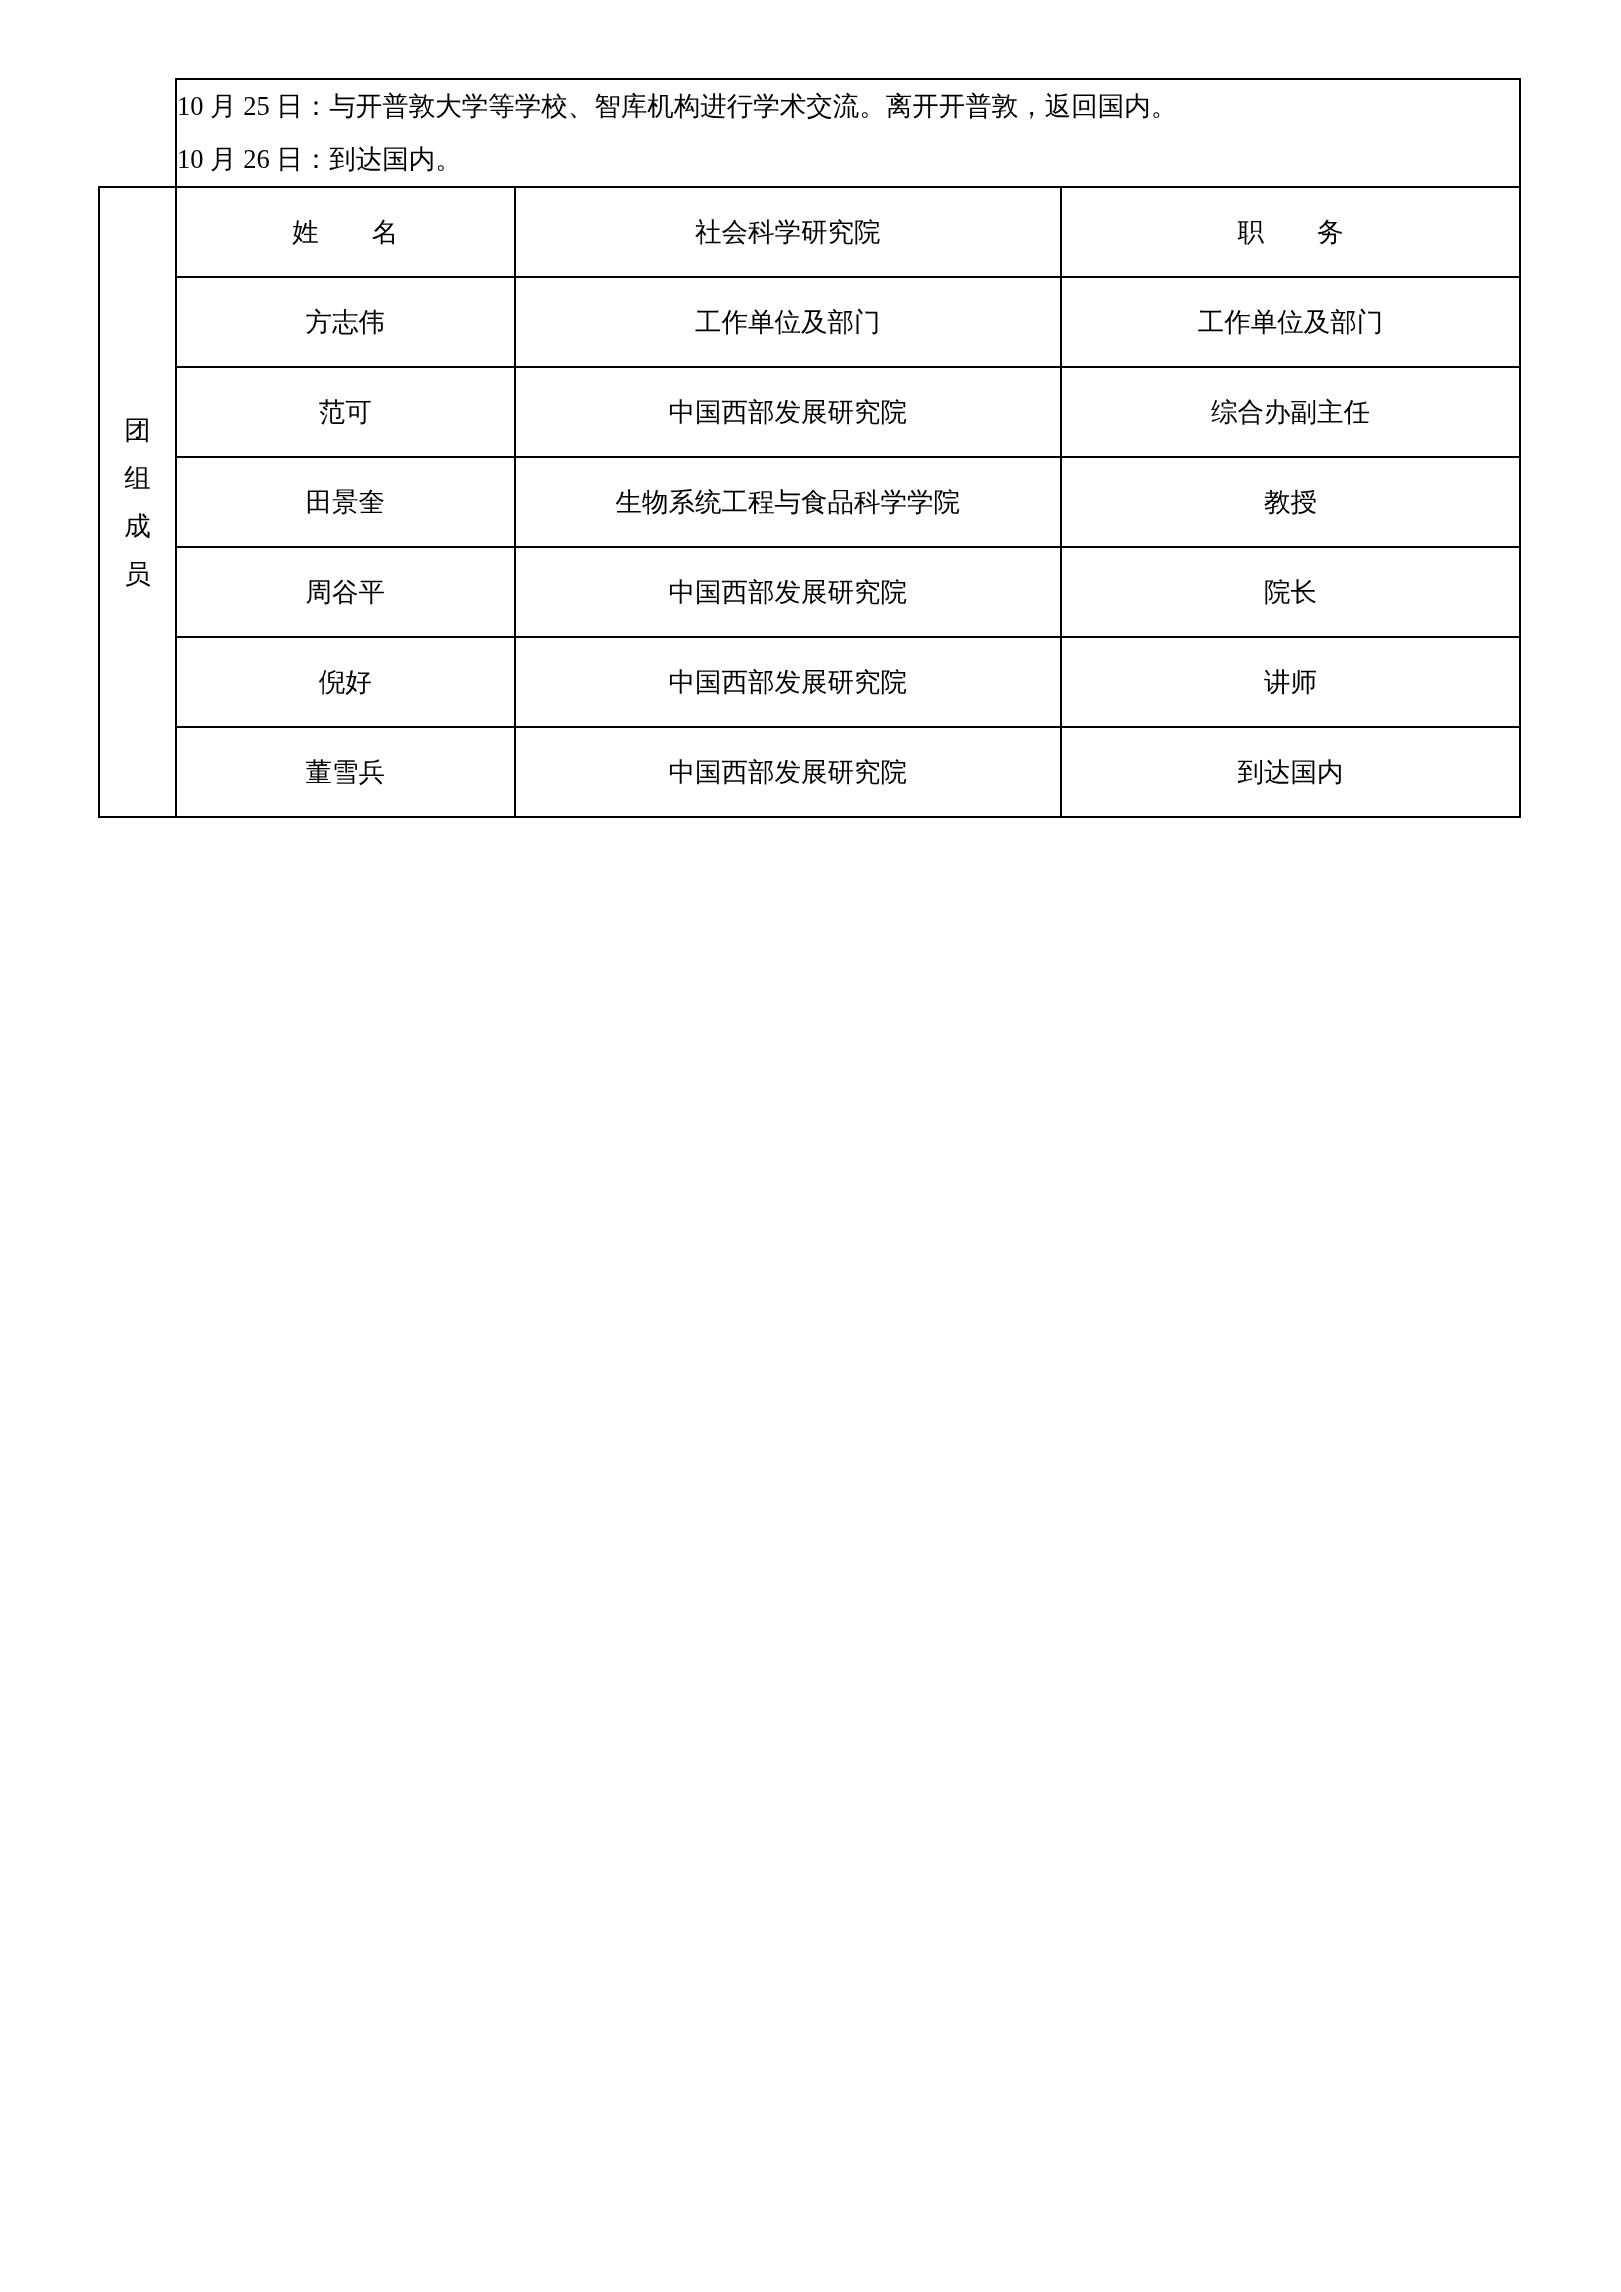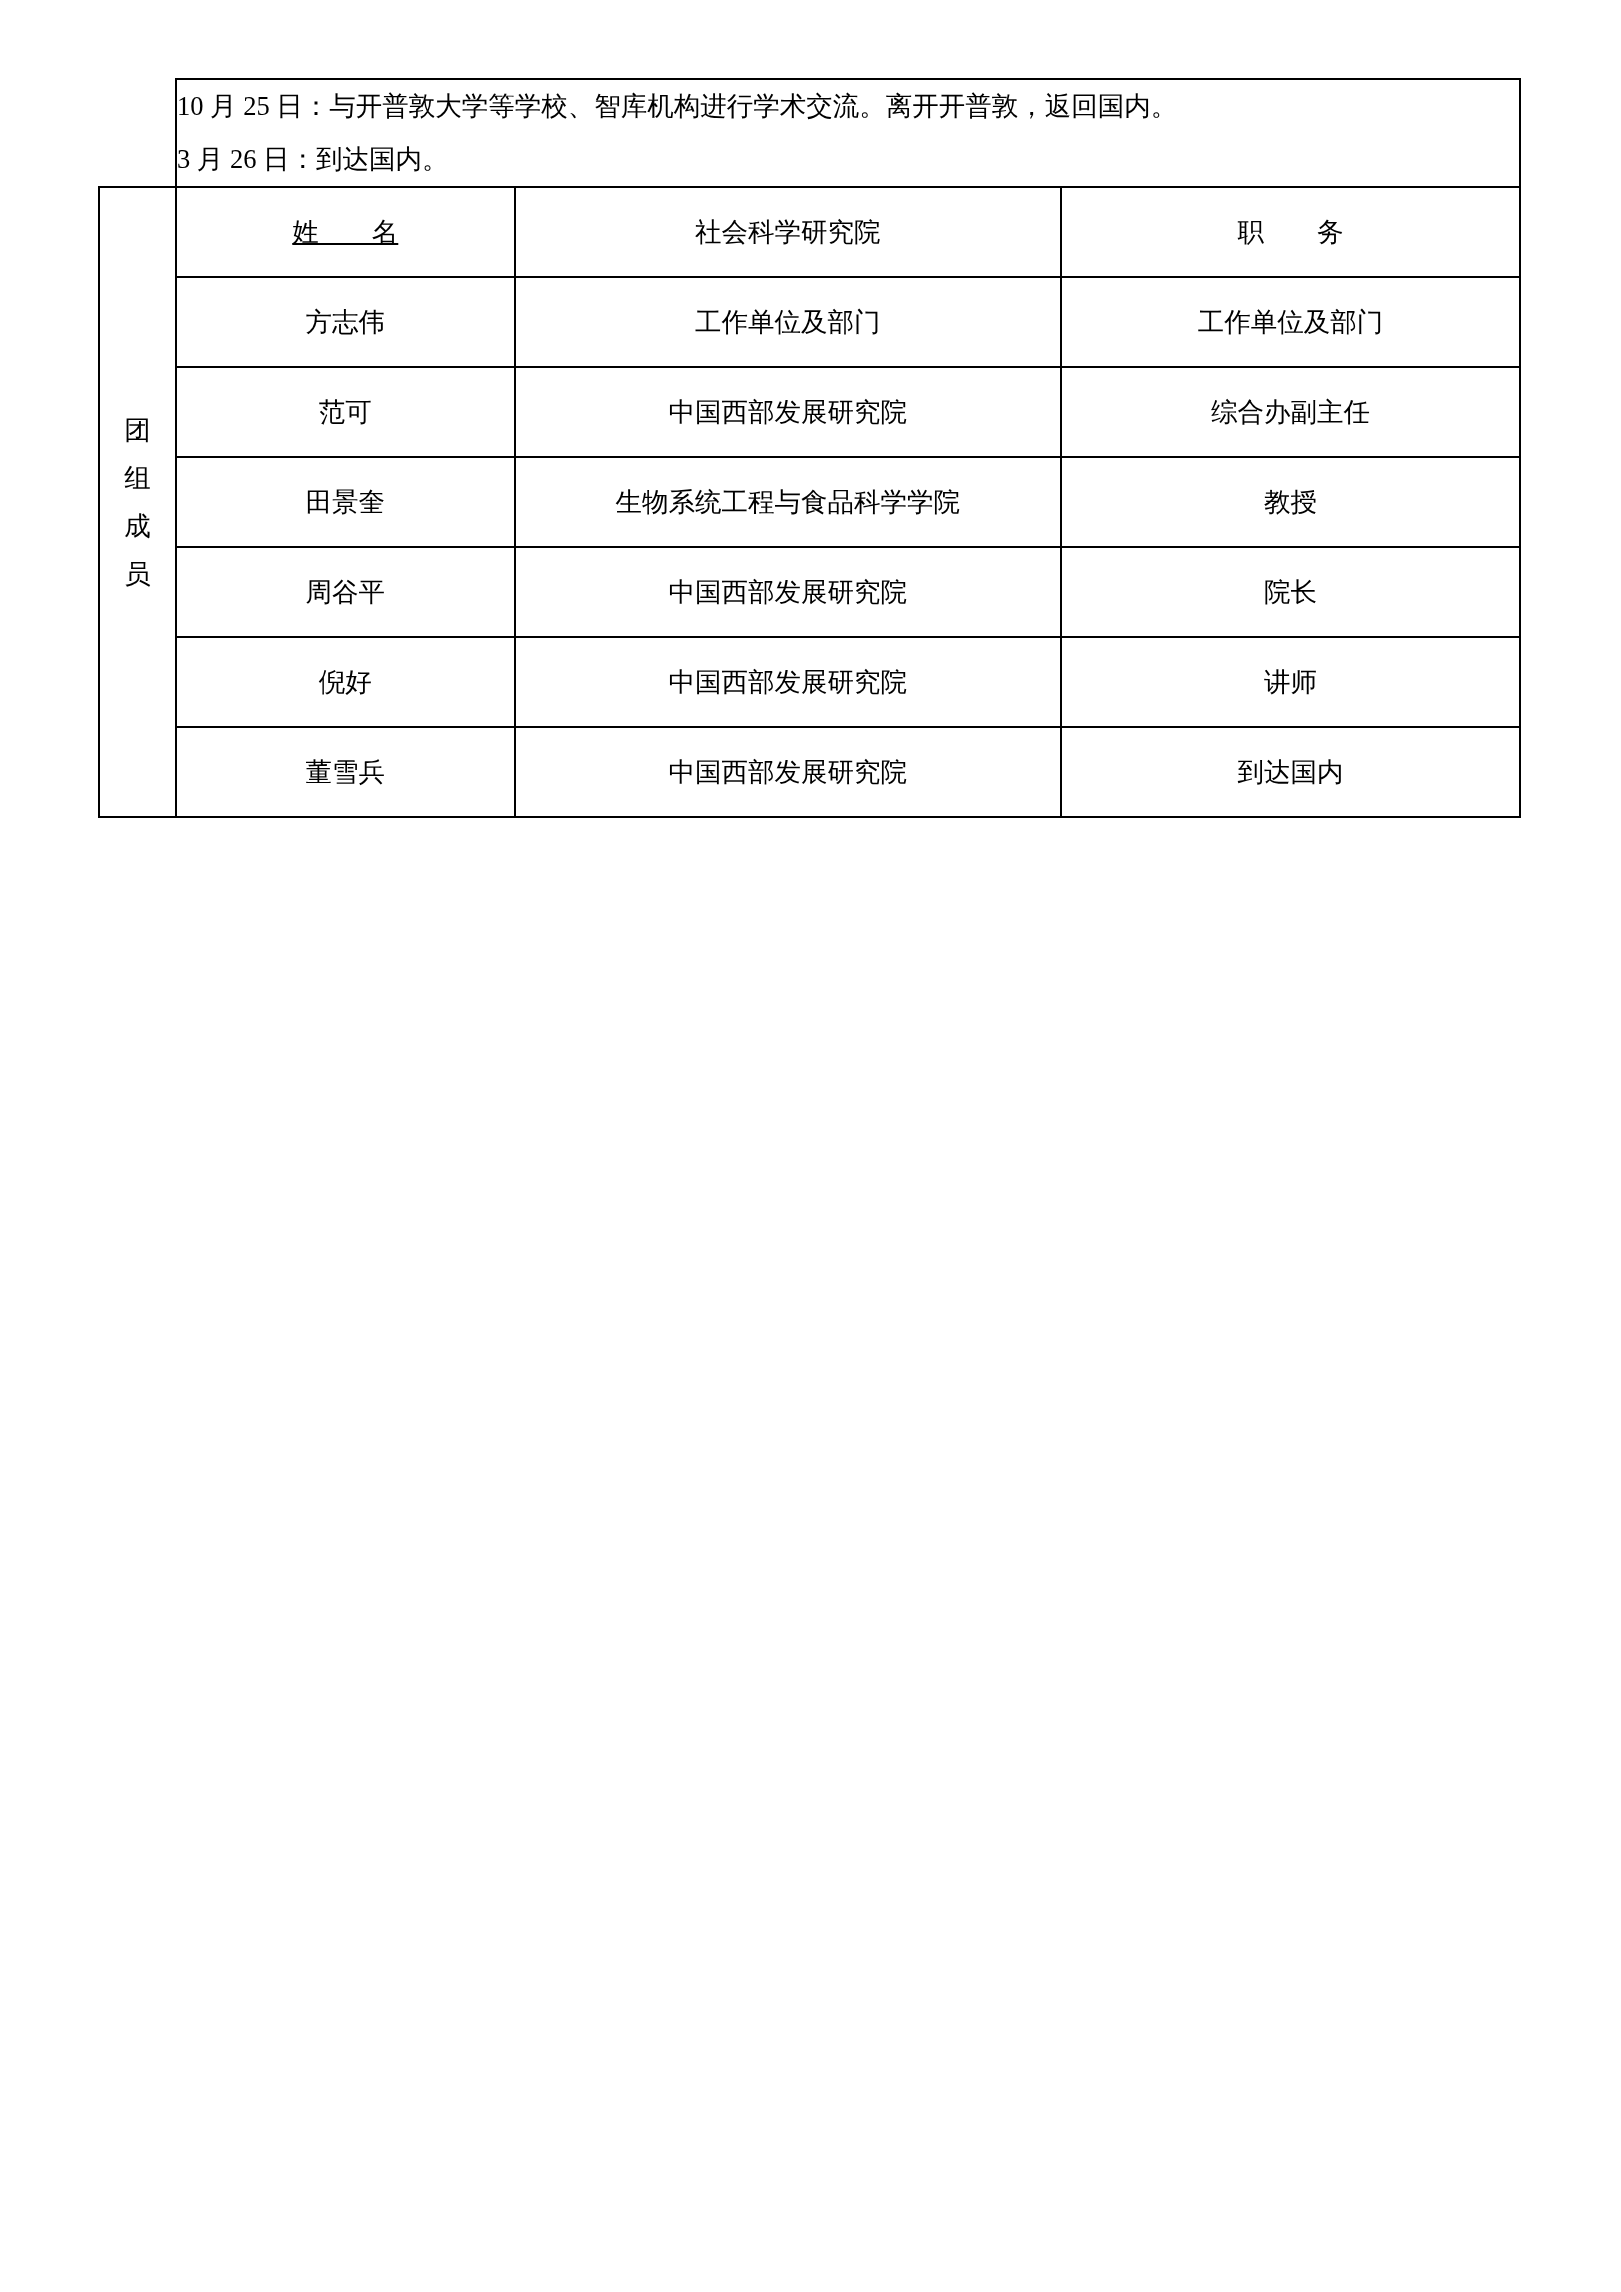--- a/index.html
+++ b/index.html
@@ -65,21 +65,21 @@
   .vertical-label .vtext span {
     display: block;
   }
   
   .member-head td,
   .member-row td {
     text-align: center;
     font-size: 26.5px;
     height: 88px;
   }
-  .col-name { width: 304px; text-decoration: underline; }
+  .col-name { width: 304px; }
   .col-org  { width: 490px; }
   .col-title{ width: 412px; margin-left: 20px; }
   .blank-right {
     border: none !important;
   }
 </style>
 </head>
 <body>
 
 <div class="page">
@@ -88,21 +88,21 @@
       <col style="width:69px">
       <col style="width:304px">
       <col style="width:490px">
       <col style="width:412px">
     </colgroup>
     <tbody>
       <tr>
         <td class="blank-right"></td>
         <td class="schedule-cell" colspan="3">
           <div class="schedule-line">10 月 25 日：与开普敦大学等学校、智库机构进行学术交流。离开开普敦，返回国内。</div>
-          <div class="schedule-line">3 月 26 日：到达国内。</div>
+          <div class="schedule-line">10 月 26 日：到达国内。</div>
         </td>
       </tr>
 
       <tr class="member-head">
         <td class="vertical-label" rowspan="7">
           <div class="vtext">
             <span>团</span>
             <span>组</span>
             <span>成</span>
             <span>员</span>

